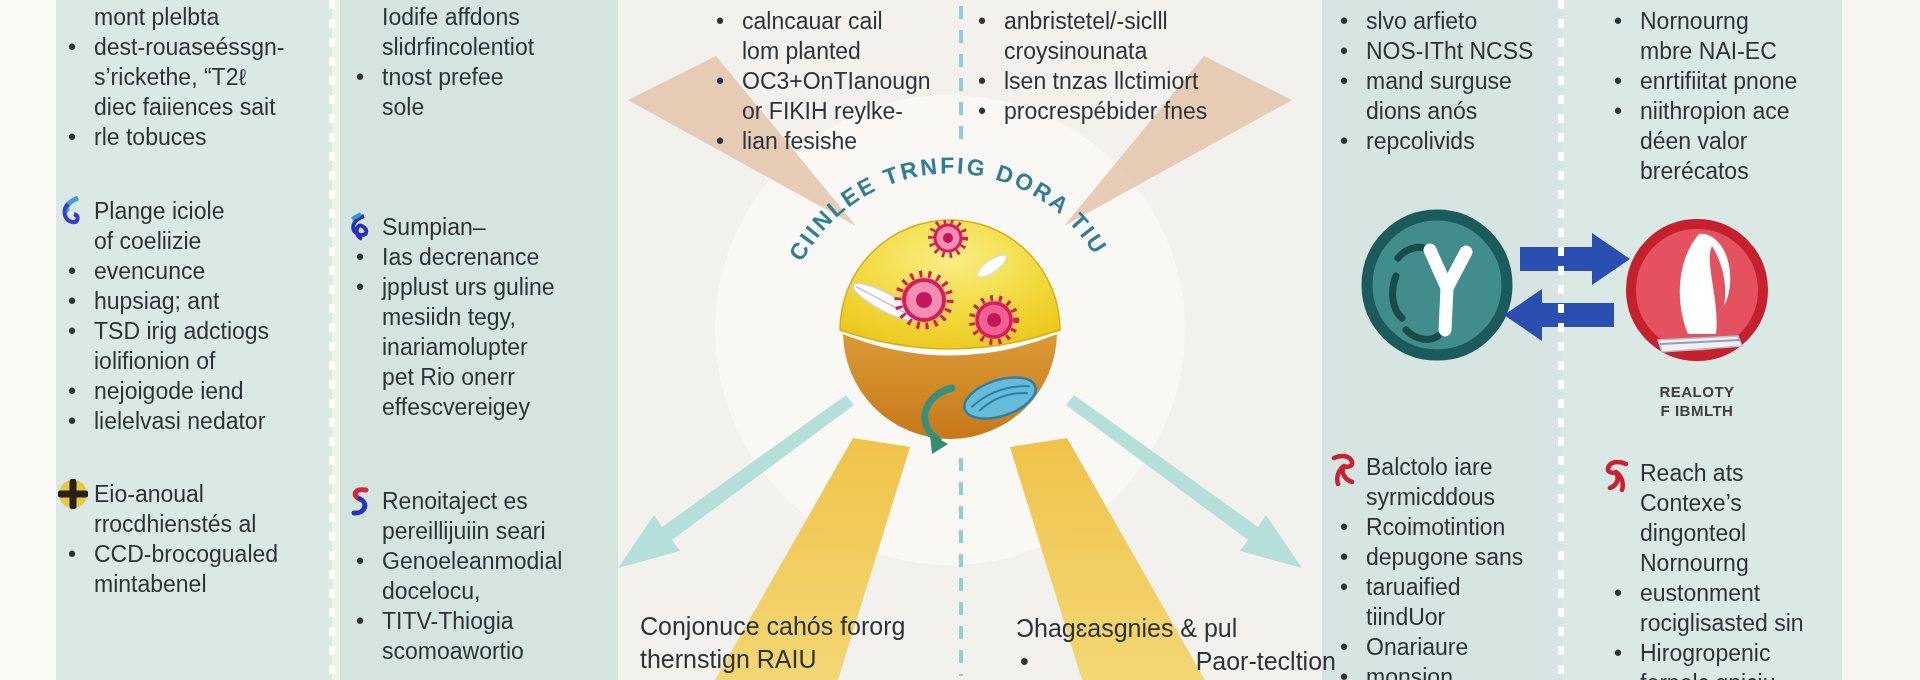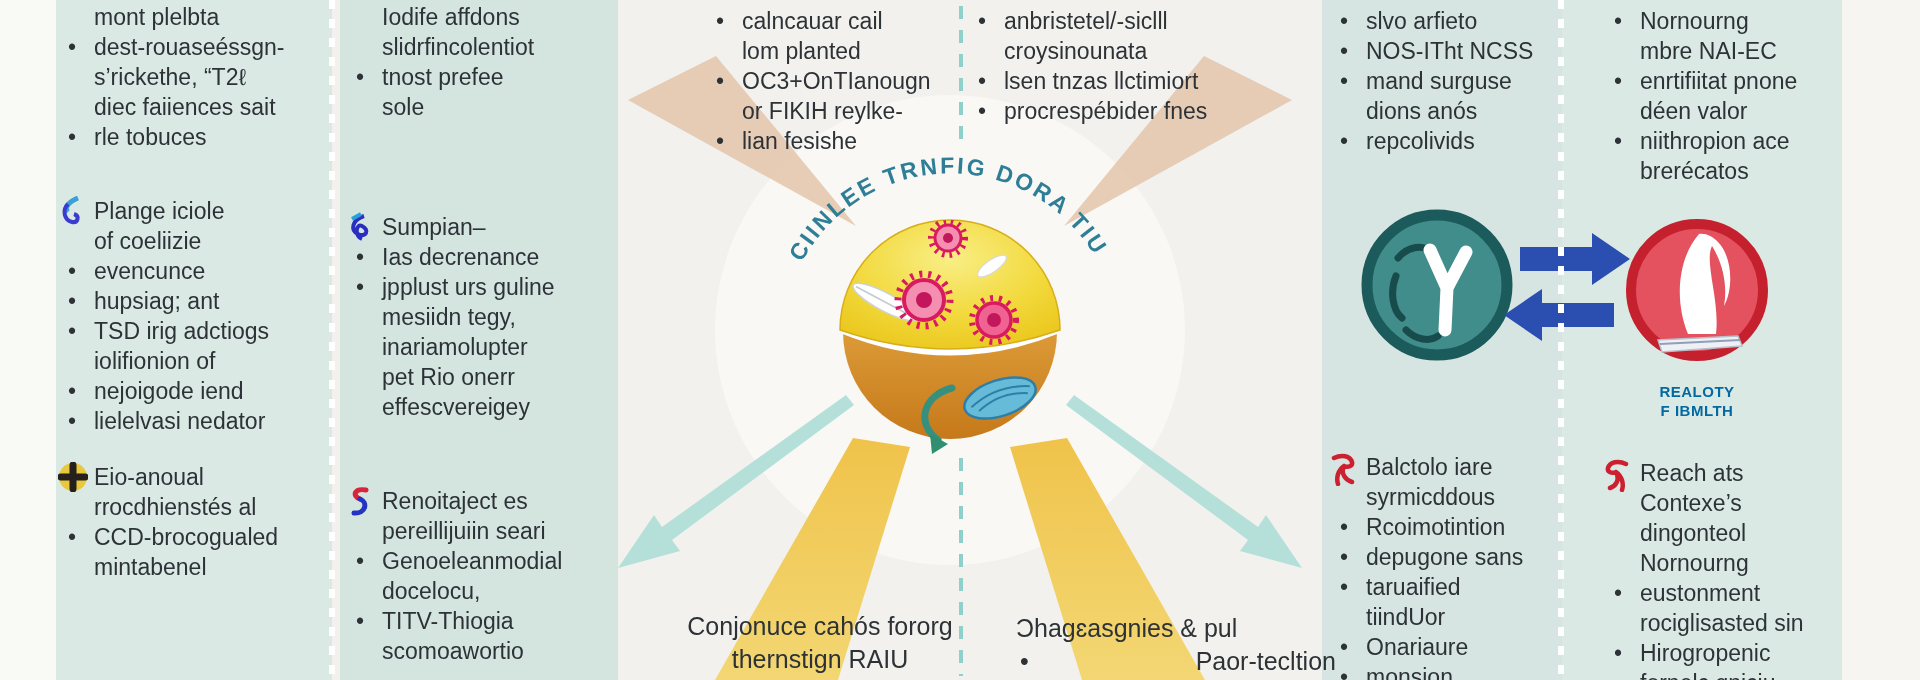--- a/index.html
+++ b/index.html
@@ -8,25 +8,25 @@
   .strip{position:absolute;top:0;bottom:0;}
   .panel{position:absolute;top:0;bottom:0;}
   .sep{position:absolute;top:0;bottom:0;width:6px;z-index:4;
        background:repeating-linear-gradient(to bottom,#ffffff 0 9px,rgba(255,255,255,0) 9px 19px);}
   .overlay{position:absolute;left:0;top:0;z-index:2;}
   .col{position:absolute;font-size:23px;line-height:30px;z-index:3;}
   .ln{position:relative;padding-left:30px;}
   .ln.b::before{content:"\2022";position:absolute;left:4px;top:0;}
   .ln.h{padding-left:30px;}
   .hicon{position:absolute;left:-6px;top:0;}
-  .g44{margin-top:44px}.g48{margin-top:64px}.g50{margin-top:50px}.g54{margin-top:26px}.g90{margin-top:90px}
+  .g44{margin-top:44px}.g48{margin-top:64px}.g50{margin-top:50px}.g54{margin-top:43px}.g90{margin-top:90px}
   .caption{position:absolute;font-size:25px;line-height:33px;z-index:3;}
   .badge{position:absolute;left:1622px;top:382px;width:150px;text-align:center;z-index:3;
-         font-size:15px;line-height:19px;font-weight:bold;color:#0369a1;letter-spacing:.5px;}
-  .cap-c{text-align:center;}
+         font-size:15px;line-height:19px;font-weight:bold;color:#404040;letter-spacing:.5px;}
+  .cap-c{}
 </style>
 </head>
 <body>
 
 <div class="stage">
 
   <div class="strip" style="left:0;width:56px;background:#f9f9f6;"></div>
   <div class="strip" style="left:1842px;width:78px;background:#f6f5f1;"></div>
   <div class="panel" style="left:56px;width:276px;background:#dbe9e5;"></div>
   <div class="panel" style="left:340px;width:278px;background:#d4e5e0;"></div>
@@ -235,22 +235,22 @@
     <div class="ln b">taruaified</div>
     <div class="ln">tiindUor</div>
     <div class="ln b">Onariaure</div>
     <div class="ln b">monsion</div>
   </div>
 
   <div class="col" style="left:1610px;top:6px;width:270px;">
     <div class="ln b">Nornourng</div>
     <div class="ln">mbre NAI-EC</div>
     <div class="ln b">enrtifiitat pnone</div>
+    <div class="ln b">niithropion ace</div>
     <div class="ln">déen valor</div>
-    <div class="ln b">niithropion ace</div>
     <div class="ln">brerécatos</div>
   </div>
 
   <div class="badge">
     <div>REALOTY</div>
     <div>F IBMLTH</div>
   </div>
 
   <div class="col" style="left:1610px;top:458px;width:270px;">
     <div class="ln h">

